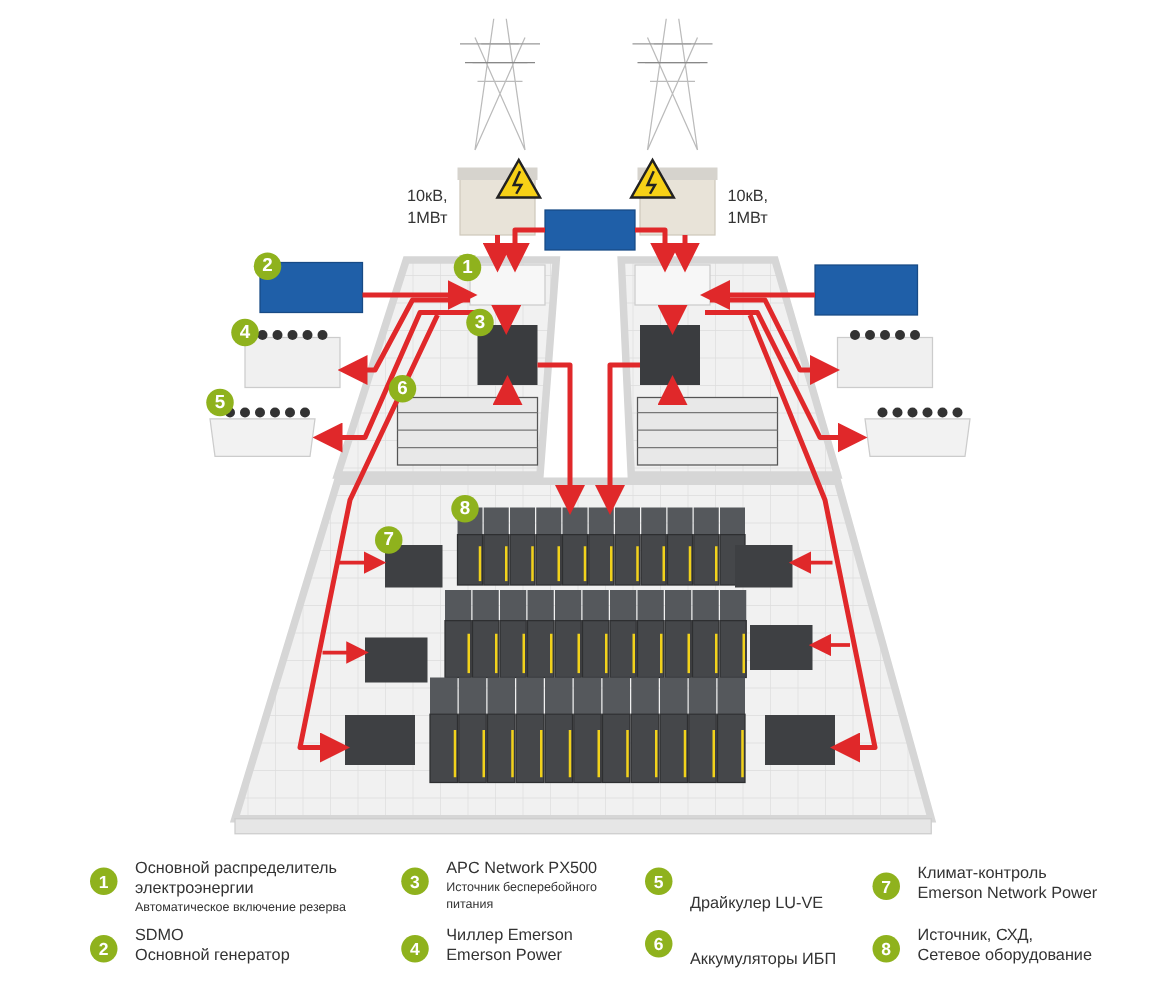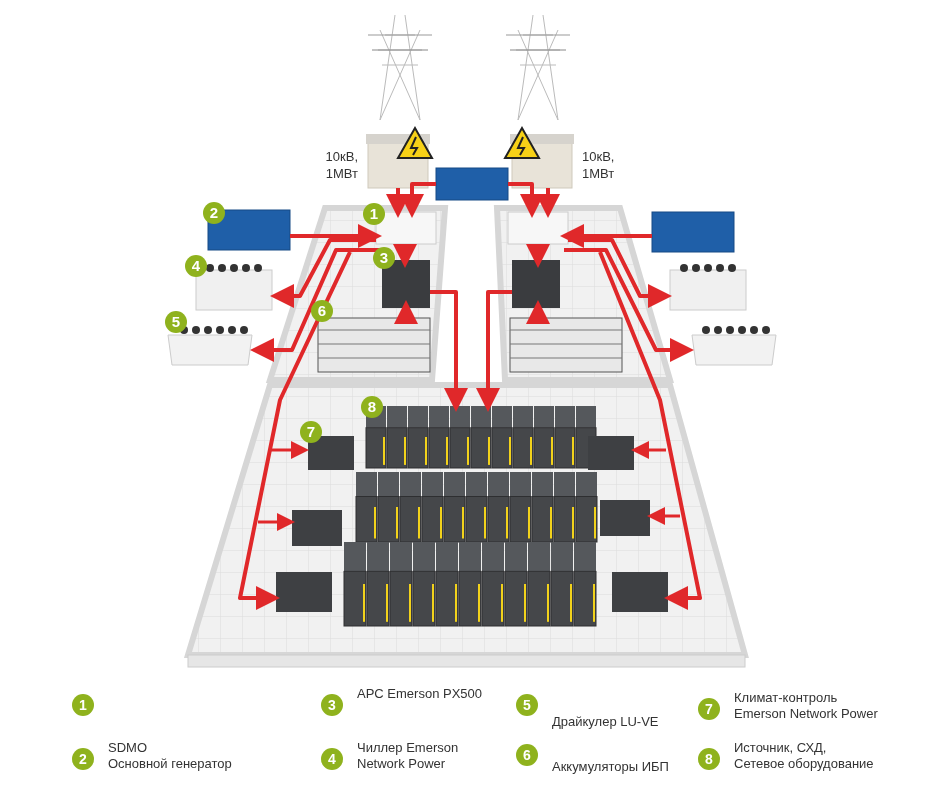--- a/index.html
+++ b/index.html
@@ -273,39 +273,44 @@
   <div class="badge" style="left:185px;top:255px">4</div>
   <div class="badge" style="left:165px;top:311px">5</div>
   <div class="badge" style="left:311px;top:300px">6</div>
   <div class="badge" style="left:300px;top:421px">7</div>
   <div class="badge" style="left:361px;top:396px">8</div>
 </div>
 
 <div id="legend">
   <div class="leg-item" style="left:72px;top:6px">
     <div class="leg-badge">1</div>
+    <div class="leg-text">
+      <span class="leg-main" style="width:170px">Основной распределитель электроэнергии</span>
+      <span class="leg-sub">Автоматическое включение резерва</span>
+    </div>
   </div>
   <div class="leg-item" style="left:72px;top:60px">
     <div class="leg-badge">2</div>
     <div class="leg-text">
       <span class="leg-main">SDMO</span>
       <span class="leg-main">Основной генератор</span>
     </div>
   </div>
   <div class="leg-item" style="left:321px;top:6px">
     <div class="leg-badge">3</div>
     <div class="leg-text">
-      <span class="leg-main">APC Emerson PX500</span>
+      <span class="leg-main">APC Network PX500</span>
+      <span class="leg-sub" style="width:130px">Источник бесперебойного питания</span>
     </div>
   </div>
   <div class="leg-item" style="left:321px;top:60px">
     <div class="leg-badge">4</div>
     <div class="leg-text">
       <span class="leg-main">Чиллер Emerson</span>
-      <span class="leg-main">Network Power</span>
+      <span class="leg-main">Emerson Power</span>
     </div>
   </div>
   <div class="leg-item" style="left:516px;top:14px">
     <div class="leg-badge" style="margin-top:0">5</div>
     <div class="leg-text" style="margin-top:20px">
       <span class="leg-main">Драйкулер LU-VE</span>
     </div>
   </div>
   <div class="leg-item" style="left:516px;top:64px">
     <div class="leg-badge" style="margin-top:0">6</div>

